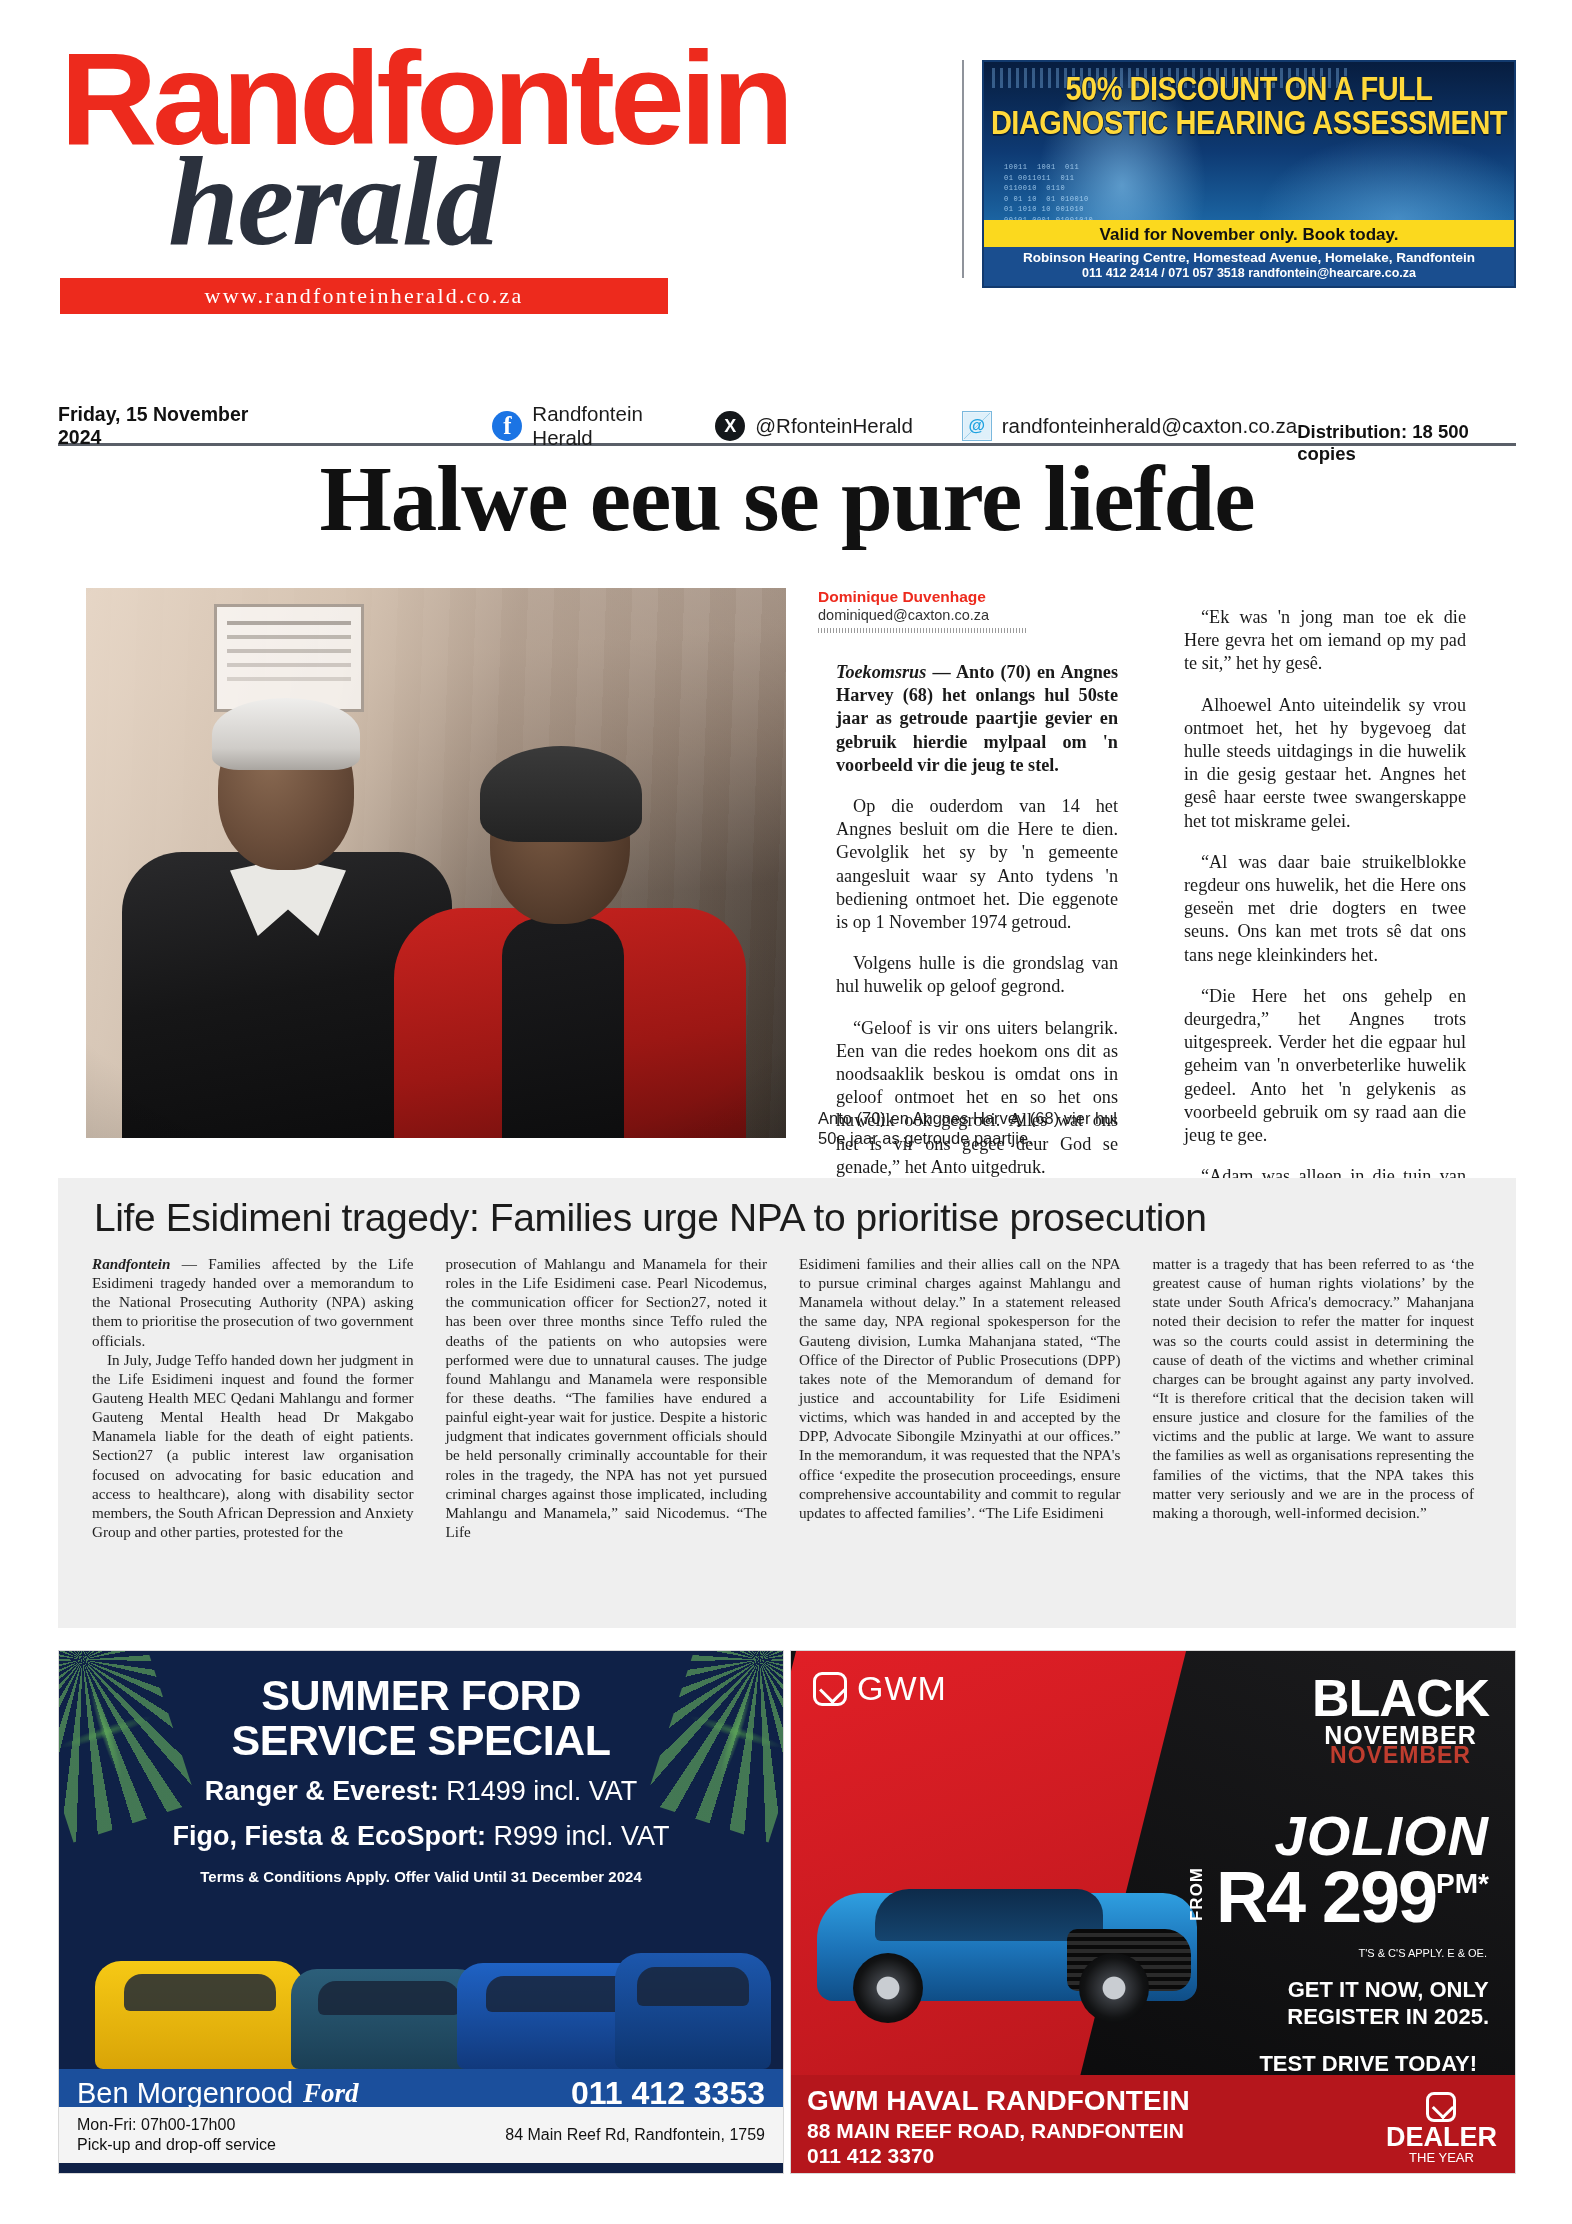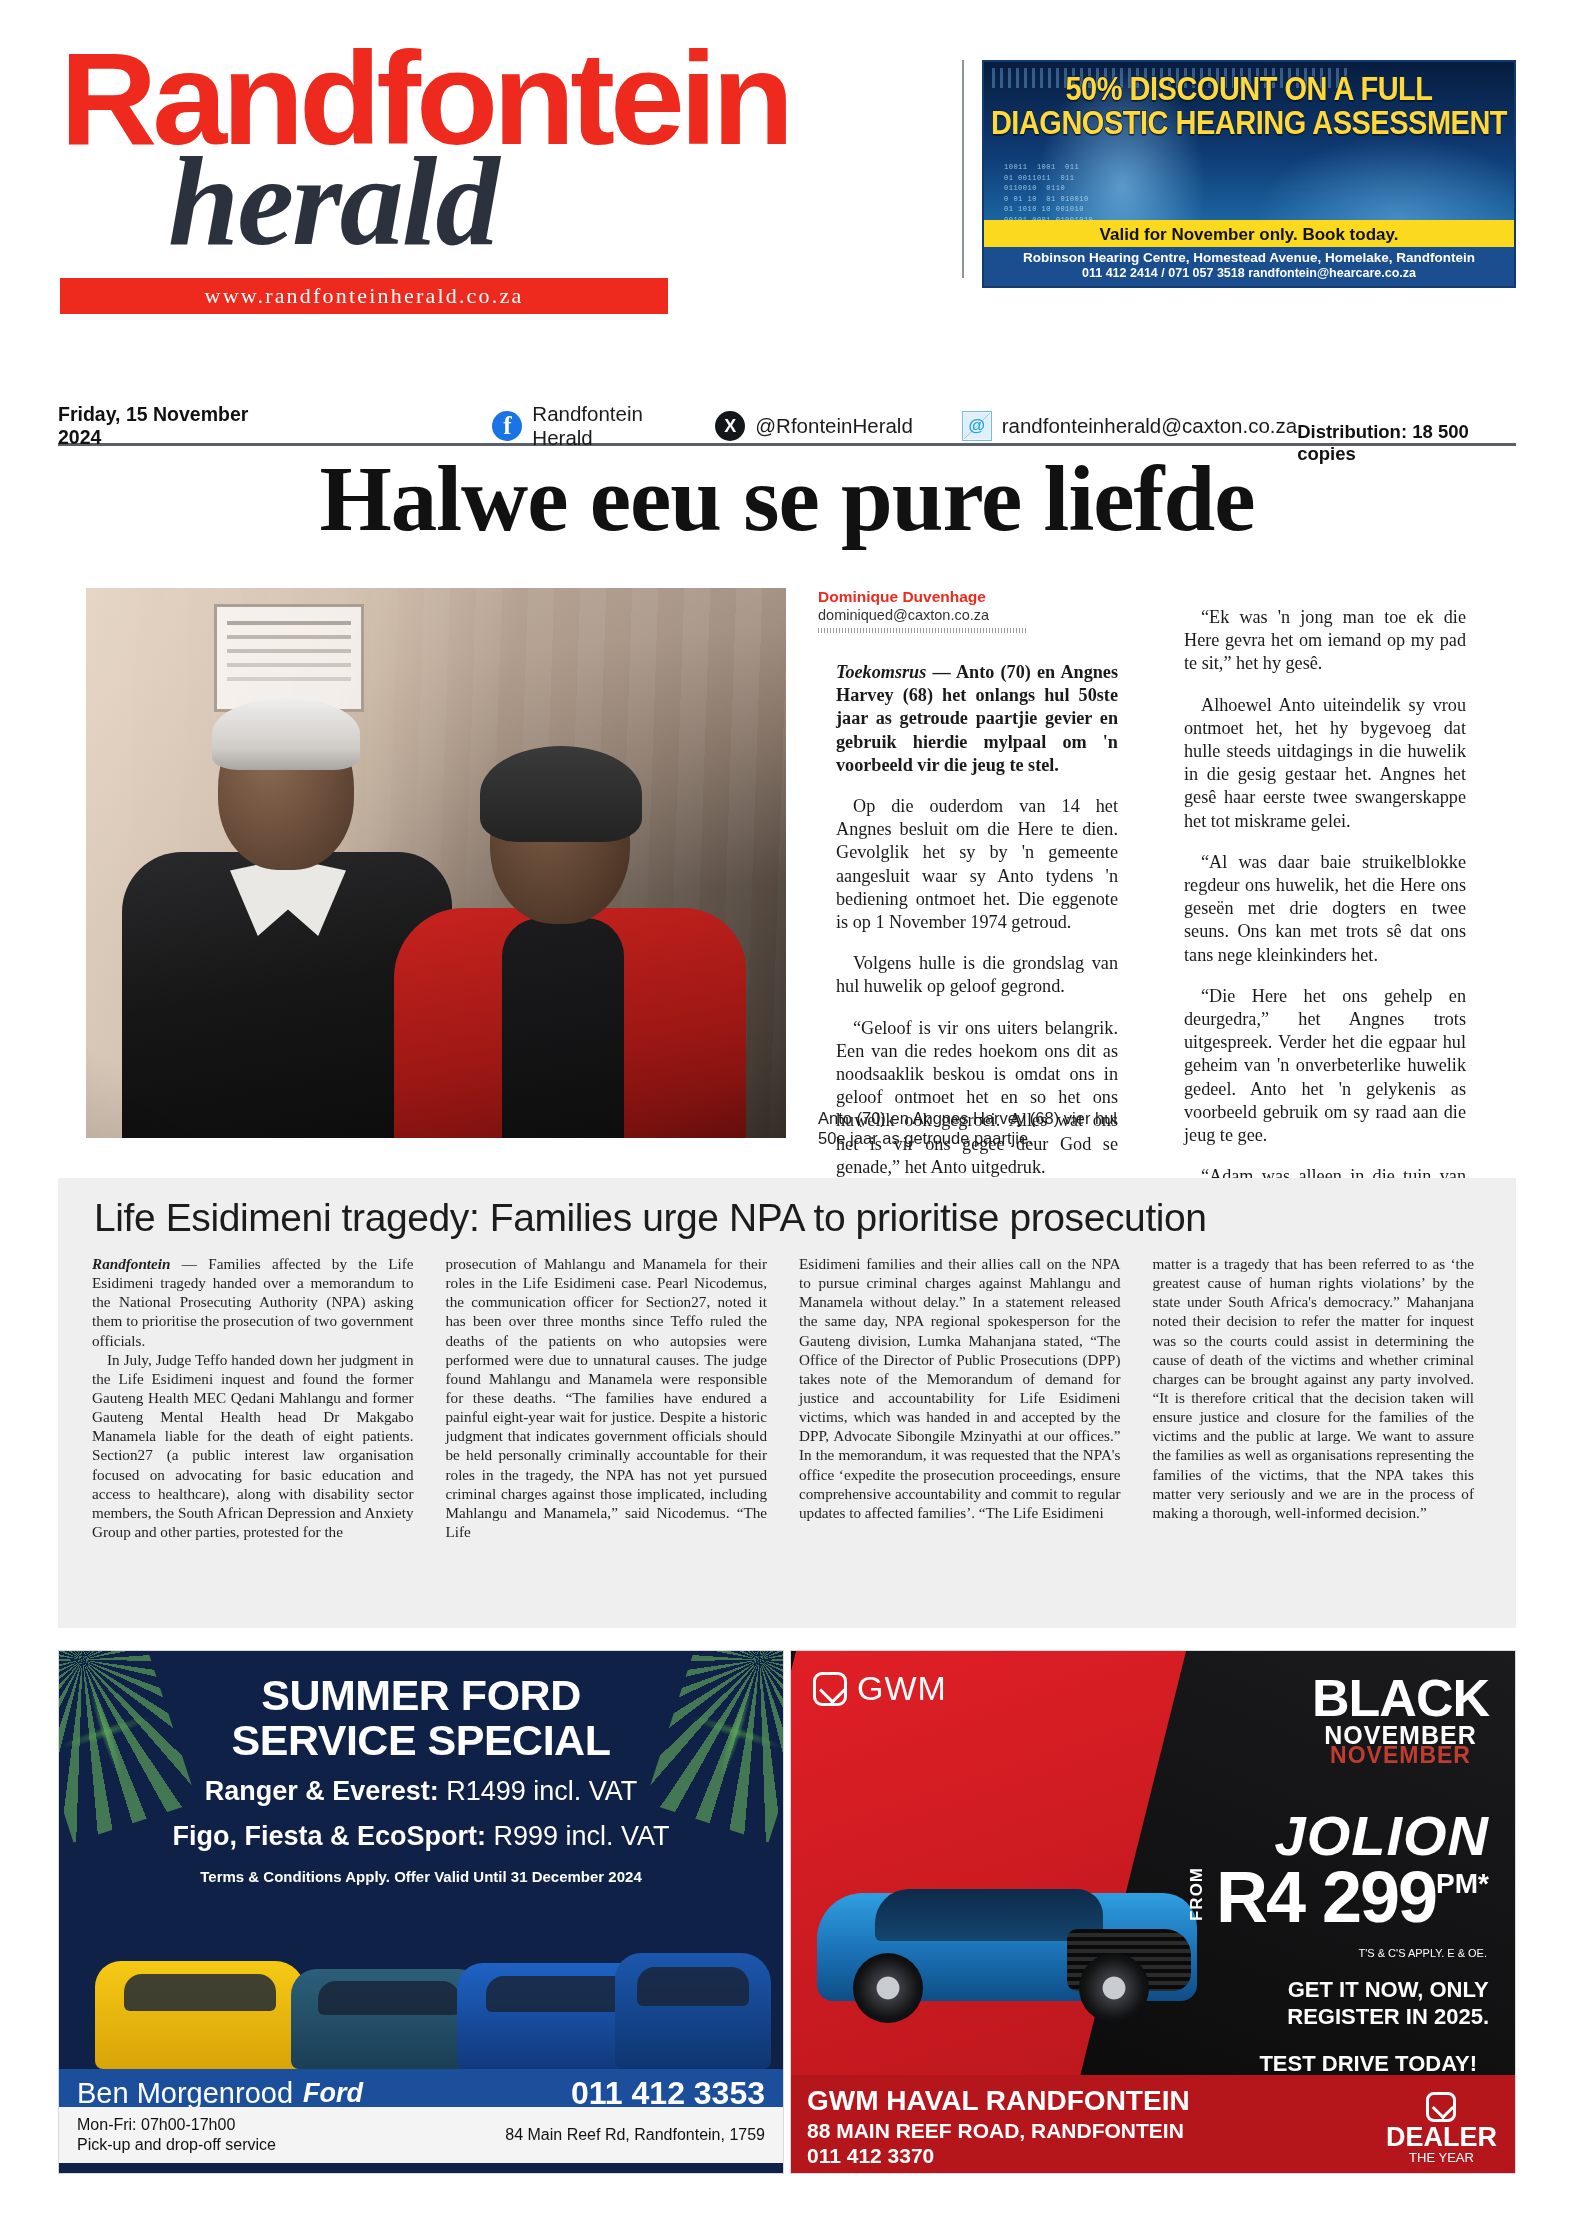--- a/index.html
+++ b/index.html
@@ -317,21 +317,21 @@
   .car-blue2 { left: 556px; width: 156px; height: 116px; background: linear-gradient(180deg,#1c57ad 0%, #0e3570 100%); }
   .fd-bar {
     position: absolute; left: 0; right: 0; bottom: 56px; height: 48px;
     background: #1b4f9c; display: flex; align-items: center; z-index: 4;
   }
   .fd-dealer {
     color: #fff; font-family: "Liberation Sans", sans-serif;
     font-size: 29px; margin-left: 18px;
   }
   .fd-fordlogo {
-    color: #fff; font-family: Liberation Sans, sans-serif;
+    color: #fff; font-family: Liberation Serif, serif;
     font-style: italic; font-weight: bold; font-size: 27px; margin-left: 10px;
   }
   .fd-phone {
     color: #fff; font-family: "Liberation Sans", sans-serif;
     font-weight: bold; font-size: 32px; margin-left: auto; margin-right: 18px;
   }
   .fd-foot {
     position: absolute; left: 0; right: 0; bottom: 10px; height: 56px;
     background: #f4f4f4; z-index: 4; display: flex; align-items: center;
     padding: 0 18px;

